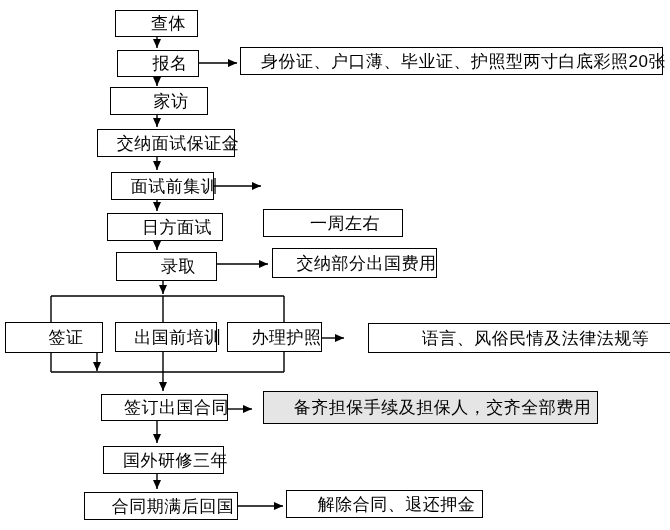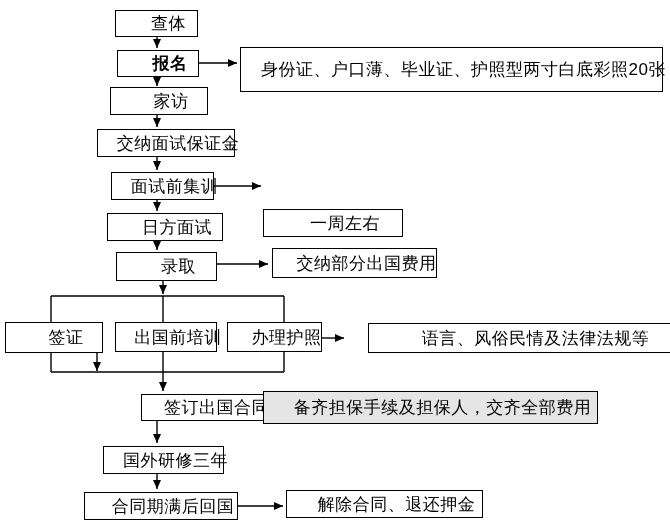--- a/index.html
+++ b/index.html
@@ -77,24 +77,24 @@
       <polygon points="157,443 153,434 161,434" fill="#000000"></polygon>
       <line x1="157" y1="474" x2="157" y2="489" stroke="#000000" stroke-width="1.4"></line>
       <polygon points="157,489 153,480 161,480" fill="#000000"></polygon>
       <line x1="238" y1="506" x2="283" y2="506" stroke="#000000" stroke-width="1.4"></line>
       <polygon points="283,506 274,510 274,502" fill="#000000"></polygon>
     </svg>
   <div>
       <div class="node" style="left: 115px; top: 10px; width: 83px; height: 27px; background: rgb(255, 255, 255); border-color: rgb(0, 0, 0); color: rgb(0, 0, 0);">
         <span>查体</span>
       </div>
-      <div class="node" style="left: 117px; top: 50px; width: 82px; height: 27px; background: rgb(255, 255, 255); border-color: rgb(0, 0, 0); color: rgb(0, 0, 0); font-weight: bold;">
+      <div class="node" style="left: 117px; top: 50px; width: 82px; height: 27px; background: rgb(255, 255, 255); border-color: rgb(0, 0, 0); color: rgb(0, 0, 0);">
         <span>报名</span>
       </div>
-      <div class="node" style="left: 240px; top: 47px; width: 423px; height: 45px; background: rgb(255, 255, 255); border-color: rgb(0, 0, 0); color: rgb(0, 0, 0);">
+      <div class="node" style="left: 240px; top: 47px; width: 423px; height: 28px; background: rgb(255, 255, 255); border-color: rgb(0, 0, 0); color: rgb(0, 0, 0);">
         <span>身份证、户口薄、毕业证、护照型两寸白底彩照20张</span>
       </div>
       <div class="node" style="left: 110px; top: 87px; width: 98px; height: 28px; background: rgb(255, 255, 255); border-color: rgb(0, 0, 0); color: rgb(0, 0, 0);">
         <span>家访</span>
       </div>
       <div class="node" style="left: 97px; top: 129px; width: 138px; height: 28px; background: rgb(255, 255, 255); border-color: rgb(0, 0, 0); color: rgb(0, 0, 0);">
         <span>交纳面试保证金</span>
       </div>
       <div class="node" style="left: 111px; top: 172px; width: 103px; height: 28px; background: rgb(255, 255, 255); border-color: rgb(0, 0, 0); color: rgb(0, 0, 0);">
         <span>面试前集训</span>
@@ -116,21 +116,21 @@
       </div>
       <div class="node" style="left: 115px; top: 322px; width: 102px; height: 30px; background: rgb(255, 255, 255); border-color: rgb(0, 0, 0); color: rgb(0, 0, 0);">
         <span>出国前培训</span>
       </div>
       <div class="node" style="left: 227px; top: 322px; width: 95px; height: 30px; background: rgb(255, 255, 255); border-color: rgb(0, 0, 0); color: rgb(0, 0, 0);">
         <span>办理护照</span>
       </div>
       <div class="node" style="left: 346px; top: 323px; width: 311px; height: 30px; background: rgb(255, 255, 255); border-color: rgb(0, 0, 0); color: rgb(0, 0, 0); margin-left: 22px;">
         <span>语言、风俗民情及法律法规等</span>
       </div>
-      <div class="node" style="left: 101px; top: 394px; width: 127px; height: 27px; background: rgb(255, 255, 255); border-color: rgb(0, 0, 0); color: rgb(0, 0, 0); margin-left: 40px;">
+      <div class="node" style="left: 101px; top: 394px; width: 127px; height: 27px; background: rgb(255, 255, 255); border-color: rgb(0, 0, 0); color: rgb(0, 0, 0);">
         <span>签订出国合同</span>
       </div>
       <div class="node" style="left: 263px; top: 391px; width: 335px; height: 33px; background: #e5e5e5; border-color: rgb(0, 0, 0); color: rgb(0, 0, 0);">
         <span>备齐担保手续及担保人，交齐全部费用</span>
       </div>
       <div class="node" style="left: 103px; top: 446px; width: 121px; height: 28px; background: rgb(255, 255, 255); border-color: rgb(0, 0, 0); color: rgb(0, 0, 0);">
         <span>国外研修三年</span>
       </div>
       <div class="node" style="left: 84px; top: 492px; width: 154px; height: 28px; background: rgb(255, 255, 255); border-color: rgb(0, 0, 0); color: rgb(0, 0, 0);">
         <span>合同期满后回国</span>

